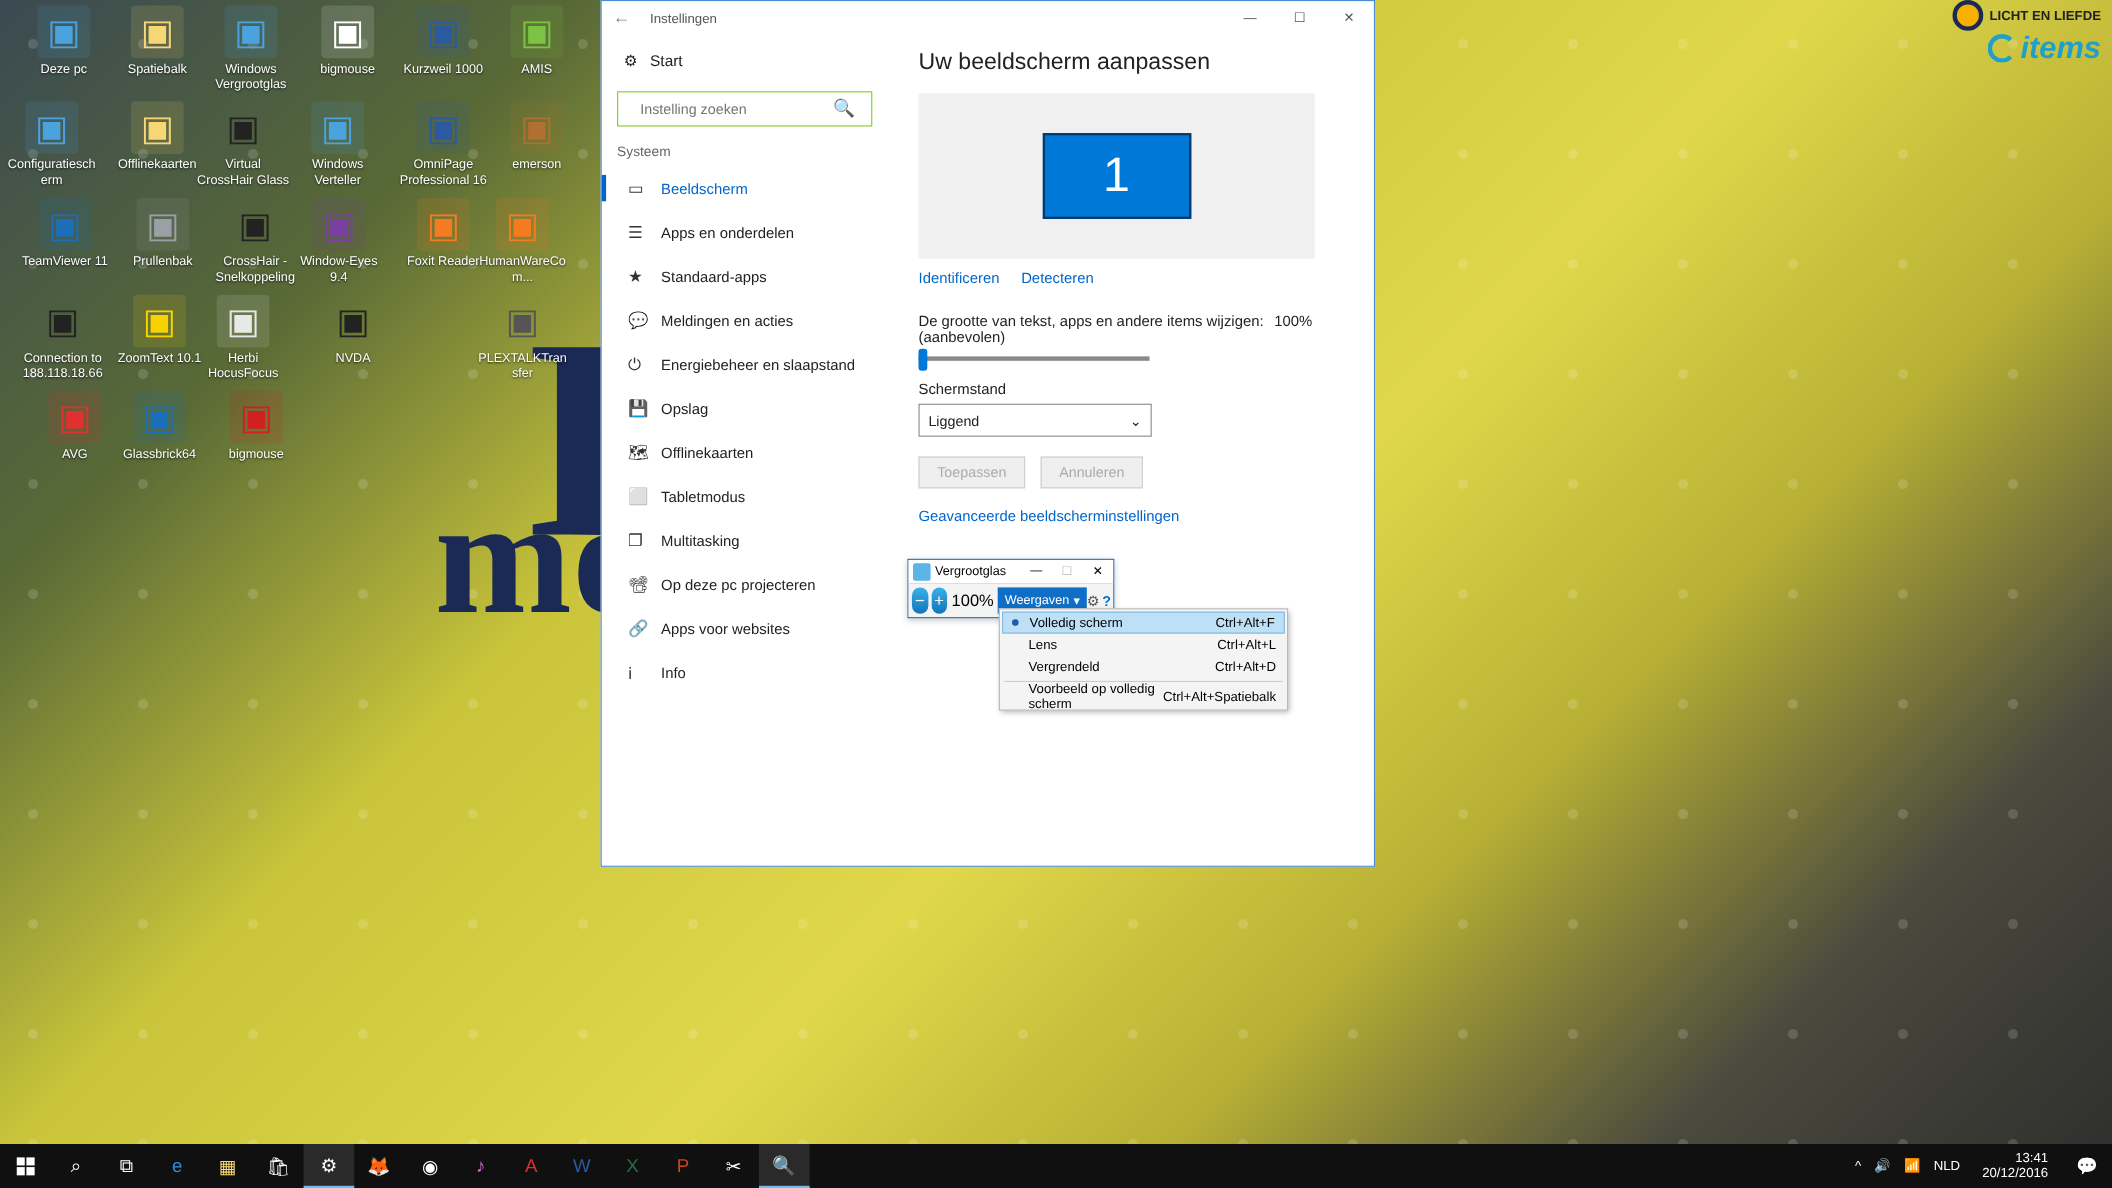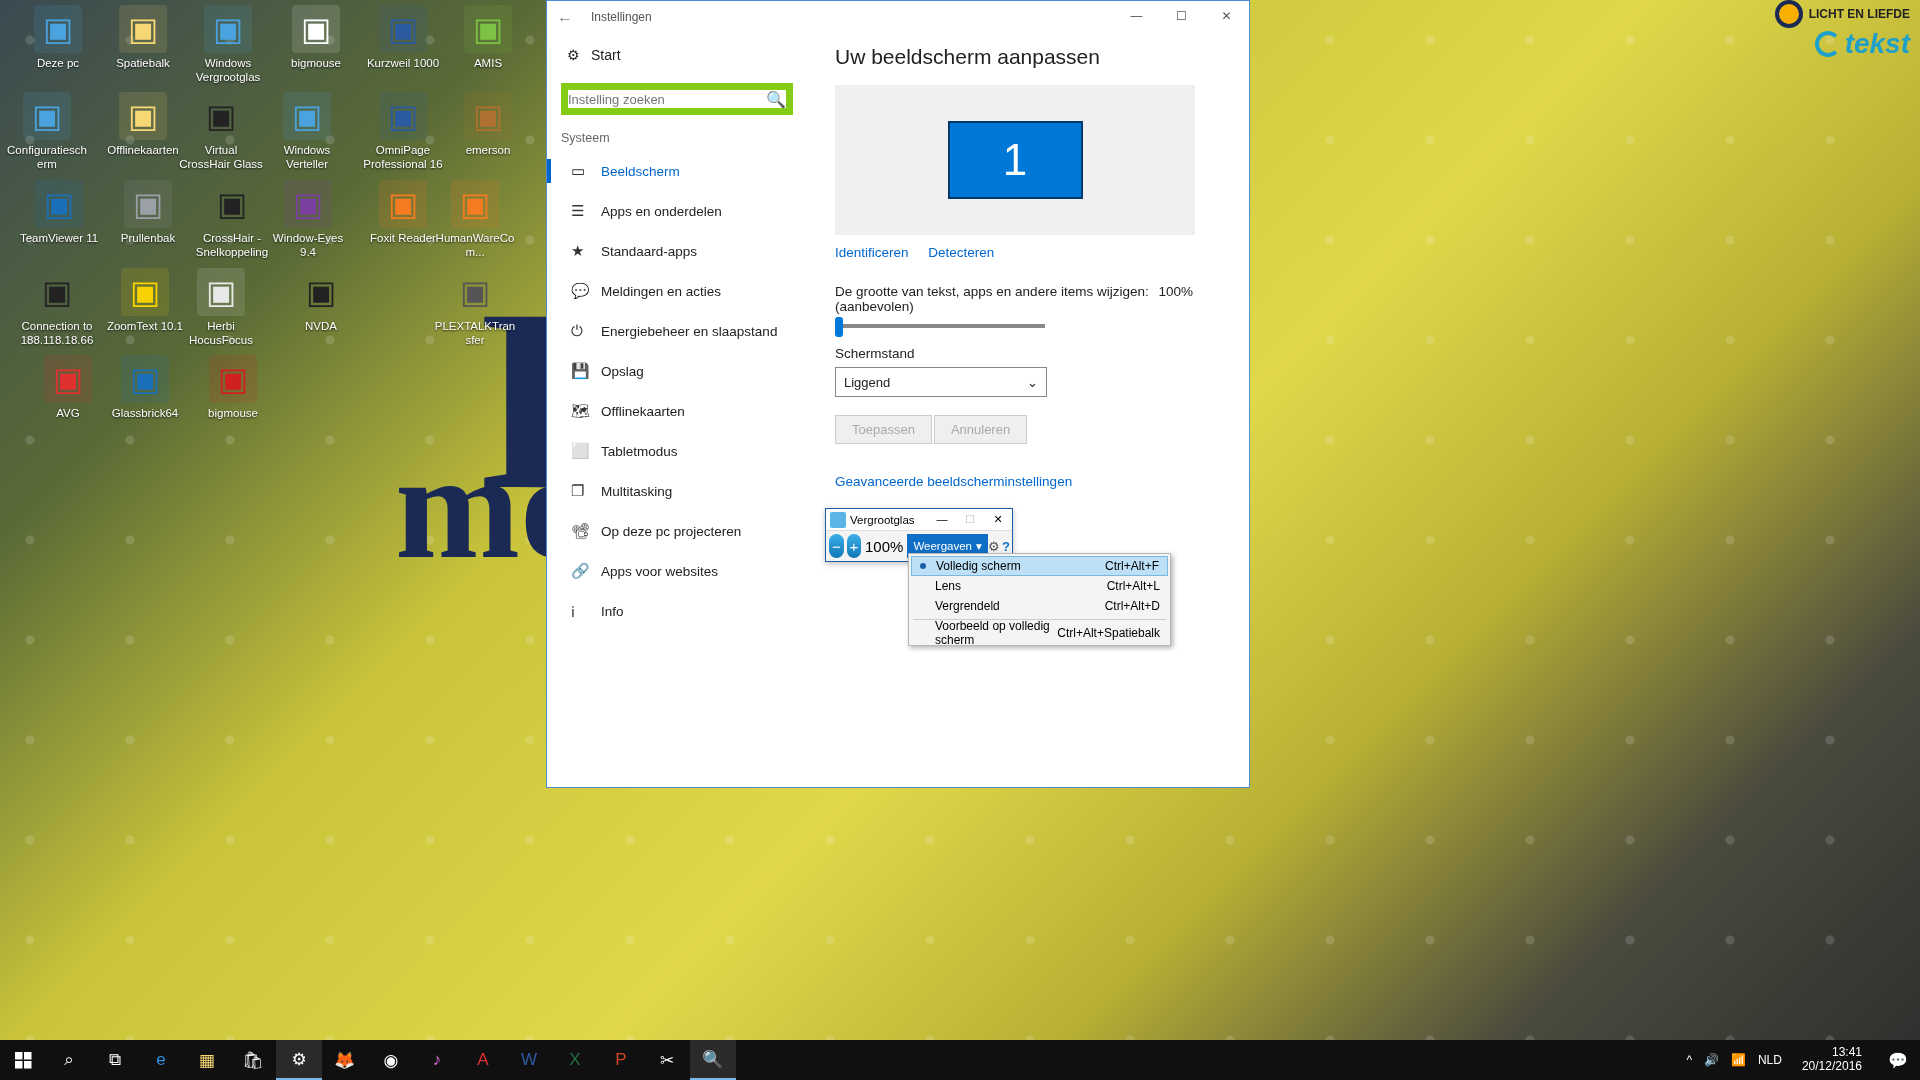--- a/index.html
+++ b/index.html
@@ -28,41 +28,41 @@
 #settings .titlebar { height:32px; display:flex; align-items:center; padding-left:10px; color:#555; font-size:12px; }
 #settings .titlebar .back { width:24px; font-size:16px; color:#888; }
 #settings .titlebar .ttext { margin-left:10px; }
 #settings .winctrl { position:absolute; right:0; top:0; display:flex; }
 #settings .wbtn { width:45px; height:30px; display:flex; align-items:center; justify-content:center; font-size:12px; color:#555; cursor:pointer; }
 
 #settings .body { flex:1; display:flex; }
 #sidebar { width:260px; padding:0 0 0 0; }
 #sidebar .start { display:flex; align-items:center; height:44px; padding-left:20px; font-size:14px; color:#222; }
 #sidebar .start .ico { width:24px; }
-#sidebar .search { margin:6px 14px 10px; border:7px solid #84cc16; height:32px; display:flex; align-items:center; padding:0 0; }
+#sidebar .search { margin:6px 14px 10px; border:1px solid #84cc16; height:32px; display:flex; align-items:center; padding:0 20px; }
 #sidebar .search input { border:none; outline:none; flex:1; font-size:13px; background:transparent; }
 #sidebar .grouplabel { padding:6px 14px; font-size:12.5px; color:#666; }
 #sidebar .item { display:flex; align-items:center; height:40px; padding-left:24px; font-size:13.5px; color:#222; cursor:pointer; }
 #sidebar .item .ico { width:30px; color:#333; font-size:15px; }
 #sidebar .item.active { color:#0066cc; position:relative; }
 #sidebar .item.active::before { content:""; position:absolute; left:0; top:8px; bottom:8px; width:4px; background:#0066cc; }
 
 #content { flex:1; padding:12px 28px; font-size:13.5px; color:#222; }
 #content h1 { font-size:21px; font-weight:400; margin-bottom:16px; }
 .monitorbox { background:#f0f0f0; height:150px; display:flex; align-items:center; justify-content:center; margin-bottom:10px; width:360px; }
 .monitor { width:135px; height:78px; background:#0078d7; border:2px solid #003a6b; color:#fff; font-size:44px; display:flex; align-items:center; justify-content:center; font-weight:300; }
 .linkrow { margin-bottom:24px; }
 .linkrow a { color:#0066cc; text-decoration:none; margin-right:16px; font-size:13.5px; cursor:pointer; }
 .sizelabel { margin-bottom:6px; }
 .sizelabel .val { margin-left:6px; }
 .slider { width:210px; height:4px; background:#888; position:relative; margin-bottom:18px; margin-top:10px; }
 .slider .thumb { position:absolute; left:0; top:-7px; width:8px; height:20px; background:#0078d7; border-radius:3px; }
 .orientlabel { margin-bottom:6px; }
 .select { width:212px; height:30px; border:1px solid #888; display:flex; align-items:center; justify-content:space-between; padding:0 8px; margin-bottom:18px; cursor:pointer; font-size:13px; }
-.btnrow { display:flex; gap:2px; margin-bottom:30px; }
+.btnrow { display:flex; gap:14px; margin-bottom:18px; }
 .btnrow button { padding:6px 16px; border:1px solid #ccc; background:#efefef; color:#aaa; font-size:13px; }
 .advlink { color:#0066cc; font-size:13.5px; cursor:pointer; }
 
 
 #magnifier {
   position:absolute; left:825px; top:508px; width:188px; background:#fff;
   border:1px solid #1a5ea8; box-shadow:0 2px 6px rgba(0,0,0,0.25);
 }
 #magnifier .titlebar { height:22px; display:flex; align-items:center; font-size:11.5px; padding-left:4px; background:#fff; border-bottom:1px solid #ddd; position:relative; }
 #magnifier .titlebar .mico { width:16px; height:16px; background:#5ab4e6; border-radius:2px; margin-right:4px; display:inline-block; }
@@ -261,21 +261,21 @@
         <span class="shortcut">Ctrl+Alt+Spatiebalk</span>
       </div>
     </div>
 
   <div id="logo1">
     <div class="eye"></div>
     <span>LICHT EN LIEFDE</span>
   </div>
   <div id="logo2">
     <div class="swirl"></div>
-    <span>tekst</span>
+    <span>items</span>
   </div>
 <div class="dicon" style="left: 15px; top: 5px;">
       <div class="glyph" style="background:#4aa3df22;color:#4aa3df">▣</div>
       <div class="label">Deze pc</div>
     </div>
     <div class="dicon" style="left: 100px; top: 5px;">
       <div class="glyph" style="background:#f7d77422;color:#f7d774">▣</div>
       <div class="label">Spatiebalk</div>
     </div>
     <div class="dicon" style="left: 185px; top: 5px;">

